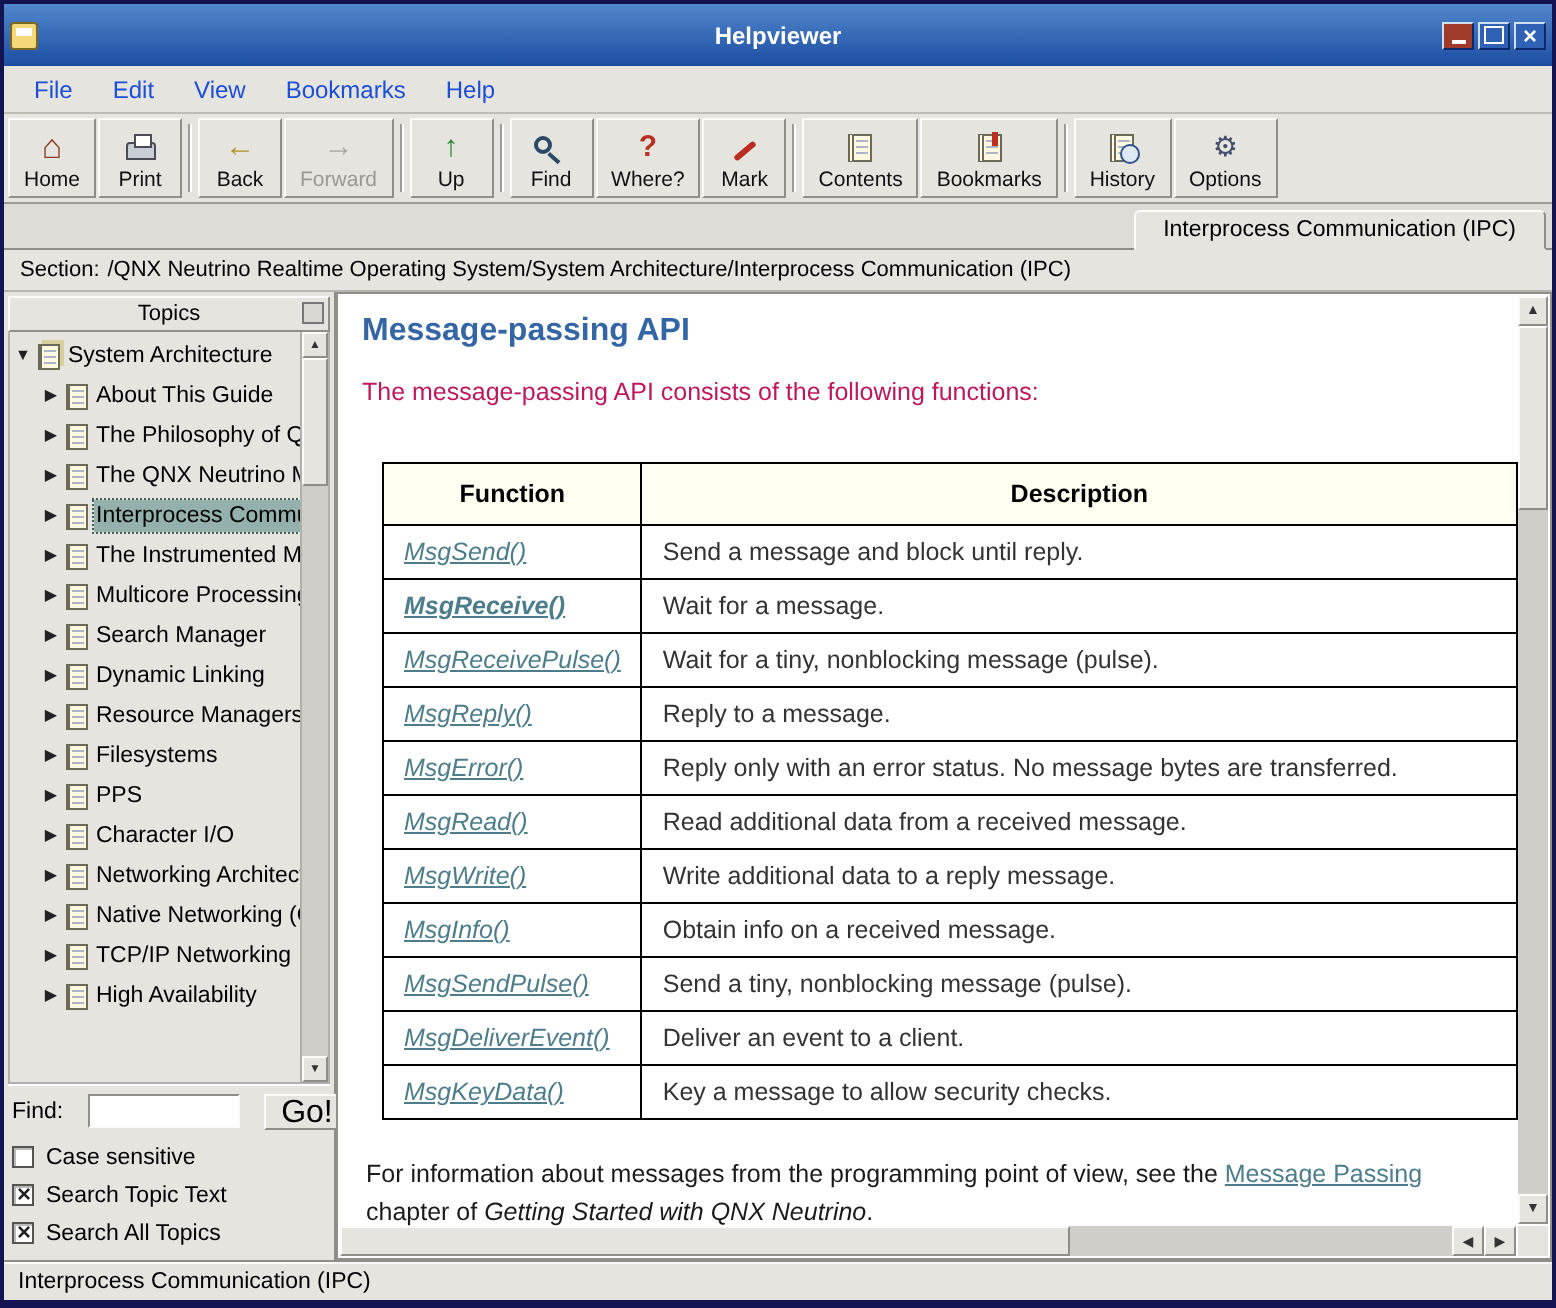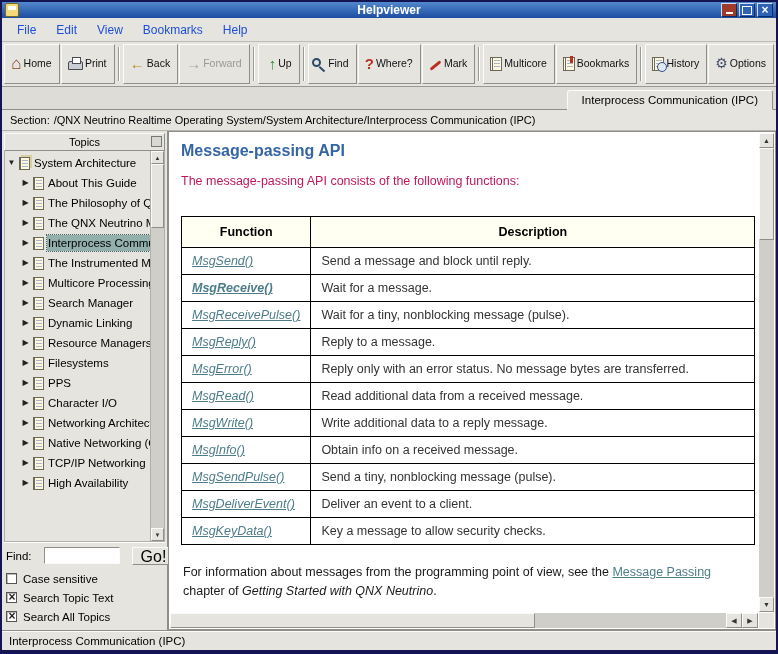--- a/index.html
+++ b/index.html
@@ -1,40 +1,40 @@
 <!DOCTYPE html>
 <html><head>
 <meta charset="utf-8">
 <style>
   *{margin:0;padding:0;box-sizing:border-box}
   html,body{width:778px;height:654px}
   body{font-family:"Liberation Sans","DejaVu Sans",sans-serif;background:#555;overflow:hidden}
   .window{width:778px;height:654px;border:2px solid #141452;border-bottom-width:4px;display:flex;flex-direction:column;background:#e5e4df;overflow:hidden}
 
   
-  .titlebar{height:16px;flex:none;background:linear-gradient(180deg,#5288cc 0%,#1c4da2 100%);display:flex;align-items:center;padding:0 3px;position:relative}
+  .titlebar{height:31px;flex:none;background:linear-gradient(180deg,#5288cc 0%,#1c4da2 100%);display:flex;align-items:center;padding:0 3px;position:relative}
   .win-icon{width:14px;height:14px;background:#f5d87a;border:1px solid #7a6a20;border-radius:2px;position:relative;z-index:2}
   .win-icon::after{content:"";position:absolute;left:2px;top:2px;right:2px;height:4px;background:#fff}
   .win-title{position:absolute;left:0;right:0;text-align:center;color:#fff;font-weight:bold;font-size:12px}
   .win-btns{margin-left:auto;display:flex;gap:2px;position:relative;z-index:2}
   .wbtn{width:16px;height:14px;border:1px solid;border-color:#cfe0f5 #0c2a66 #0c2a66 #cfe0f5;display:flex;align-items:center;justify-content:center;cursor:pointer}
   .wbtn.min{background:#a03a2a}
   .wbtn.max{background:#2f62b4}
   .wbtn.close{background:#2f62b4}
   .wbtn.min::after{content:"";display:block;width:7px;height:2px;background:#fff;margin-top:6px}
   .wbtn.max::after{content:"";display:block;width:8px;height:7px;border:1px solid #fff}
   .wbtn.close::after{content:"×";color:#fff;font-size:12px;font-weight:bold;line-height:1}
 
   
   .menubar{height:24px;flex:none;display:flex;align-items:center;gap:2px;padding:0 6px;border-bottom:1px solid #bdbcb6}
   .menu-item{font-size:12px;padding:3px 9px;color:#1d4ed8;cursor:default}
 
   
   .toolbar{height:45px;flex:none;display:flex;align-items:stretch;padding:2px;border-bottom:1px solid #9a9993;gap:1px}
-  .tb{display:flex;flex-direction:row;align-items:center;justify-content:flex-end;gap:2px;min-width:42px;padding:2px 7px 3px;background:#e5e4df;border:1px solid;border-color:#fbfbf9 #8f8e88 #8f8e88 #fbfbf9;font-family:inherit;cursor:pointer}
+  .tb{display:flex;flex-direction:column;align-items:center;justify-content:flex-end;gap:2px;min-width:42px;padding:2px 7px 3px;background:#e5e4df;border:1px solid;border-color:#fbfbf9 #8f8e88 #8f8e88 #fbfbf9;font-family:inherit;cursor:pointer}
   .tb-label{font-size:10.5px;color:#111;line-height:1}
   .tb.disabled .tb-label{color:#9a9993}
   .tb-ico{height:18px;display:flex;align-items:center;justify-content:center}
   .tb-sep{flex:none;width:0;margin:3px 2px;border-left:1px solid #9a9993;border-right:1px solid #fff}
   .ico-home::after{content:"⌂";font-size:17px;line-height:1;color:#8a3b24;font-weight:bold}
   .ico-print{width:15px;height:9px;background:#c9cdd4;border:1px solid #4a4a55;border-radius:2px 2px 0 0;position:relative;margin-top:4px}
   .ico-print::before{content:"";position:absolute;left:3px;top:-5px;width:7px;height:5px;background:#fff;border:1px solid #4a4a55}
   .ico-arrow{font-size:15px;font-weight:bold;line-height:1}
   .ico-back::after{content:"←";color:#b08f1f}
   .ico-fwd::after{content:"→";color:#a6a5a0}
@@ -89,21 +89,21 @@
   .cb-row{height:19px;display:flex;align-items:center;gap:6px;cursor:pointer}
   .cb{width:11px;height:11px;flex:none;background:#fff;border:1px solid #55544e;box-shadow:inset 1px 1px 0 #bbb;position:relative}
   .cb.checked::after{content:"×";position:absolute;left:0;top:-3px;width:10px;text-align:center;font-size:12px;font-weight:bold;color:#222}
   .cb-label{font-size:11.5px}
 
   
   .content{flex:1;position:relative;background:#fff;border:1px solid #8f8e88;min-width:0}
   .content-inner{position:absolute;inset:0 16px 16px 0;overflow:hidden;padding:10px 0 0 12px}
   .heading{font-size:16px;font-weight:bold;color:#3465a4;margin-bottom:14px}
   .intro{font-size:12.5px;color:#be185d;margin-bottom:28px}
-  .fn-table{border-collapse:collapse;}
+  .fn-table{border-collapse:collapse;margin-left:10px}
   .fn-table th,.fn-table td{border:1px solid #000;font-size:12.5px}
   .fn-table th{background:#fffff2;padding:8px 10px;font-weight:bold;text-align:center}
   .fn-table td{padding:6px 10px}
   .fn-table td.fn-cell{width:120px}
   .fn-table td.desc-cell{width:444px;color:#333}
   .fn-link{color:#4d7d8a;font-style:italic;text-decoration:underline;cursor:pointer}
   .fn-link.bold{font-weight:bold}
   .footer{margin:18px 0 0 2px;font-size:12.5px;max-width:565px;color:#1a1a1a;line-height:1.5}
   .flink{color:#4d7d8a;text-decoration:underline;cursor:pointer}
   .fbook{font-style:italic}
@@ -197,21 +197,21 @@
       <span class="tb-ico">
           <span class="ico-pen"></span>
         </span>
       <span class="tb-label">Mark</span>
     </button>
     <span class="tb-sep"></span>
     <button class="tb">
       <span class="tb-ico">
           <span class="nb"></span>
         </span>
-      <span class="tb-label">Multicore</span>
+      <span class="tb-label">Contents</span>
     </button>
     <button class="tb">
       <span class="tb-ico">
           <span class="nb nb-bm"></span>
         </span>
       <span class="tb-label">Bookmarks</span>
     </button>
     <span class="tb-sep"></span>
     <button class="tb">
       <span class="tb-ico">

